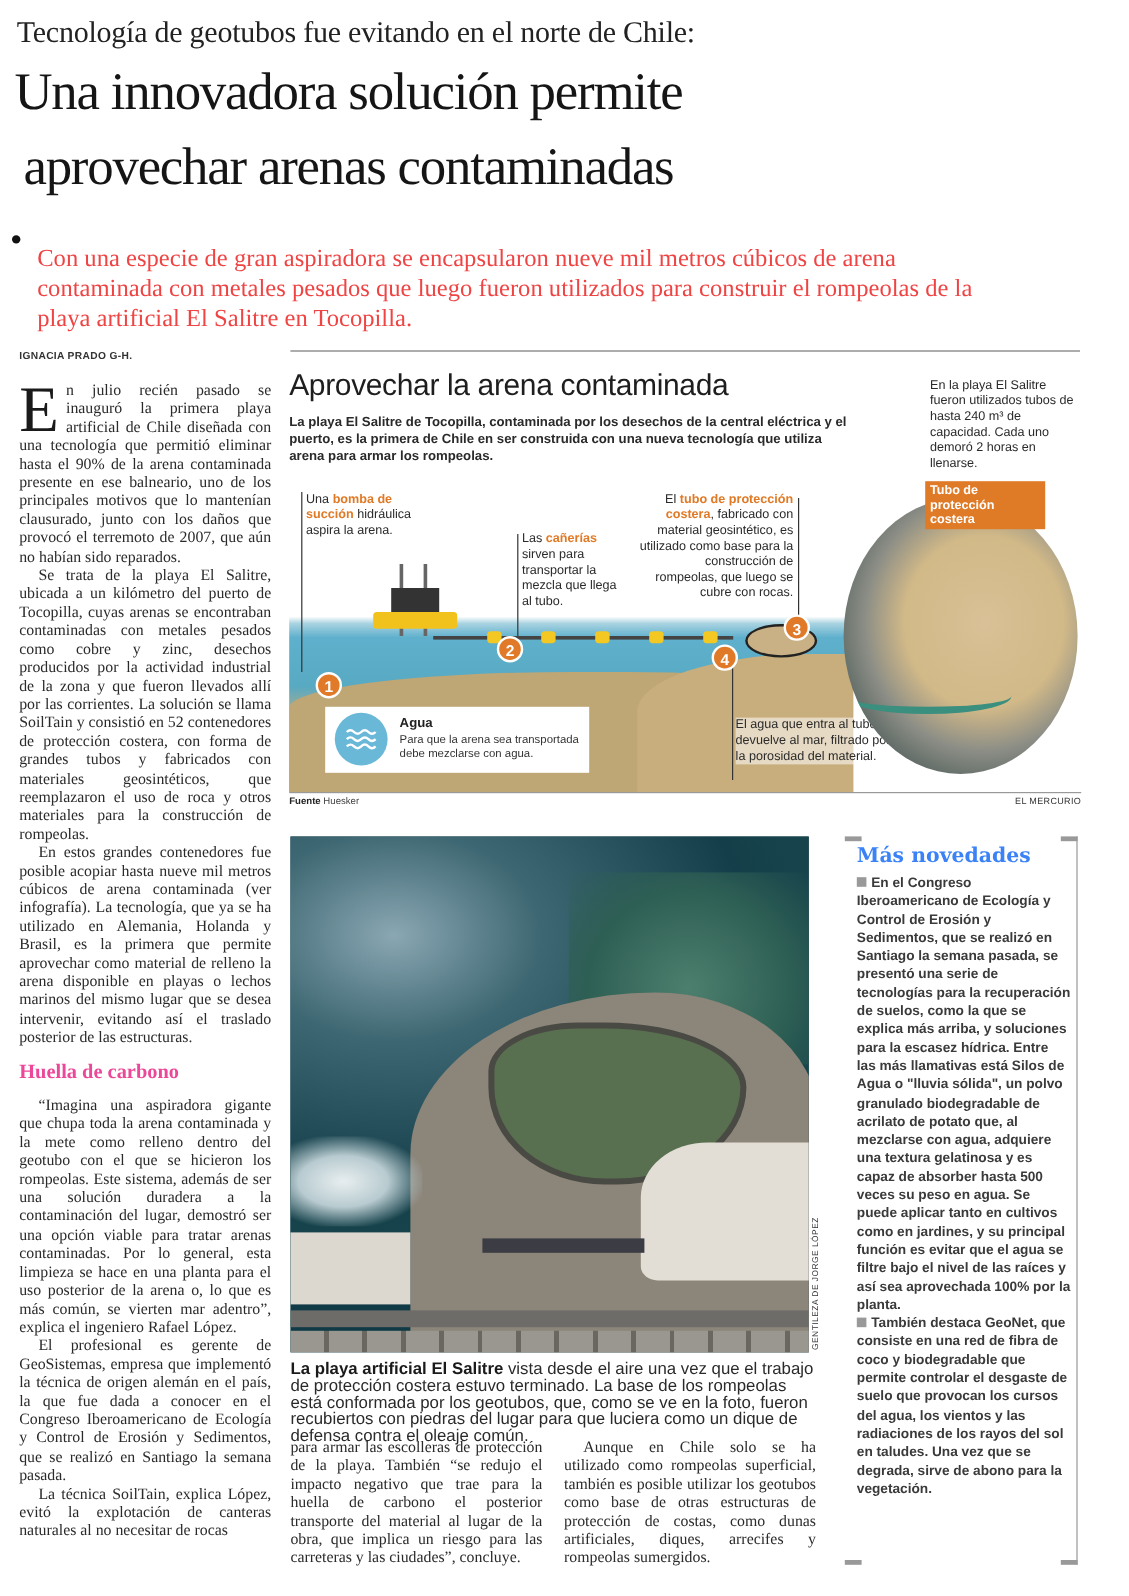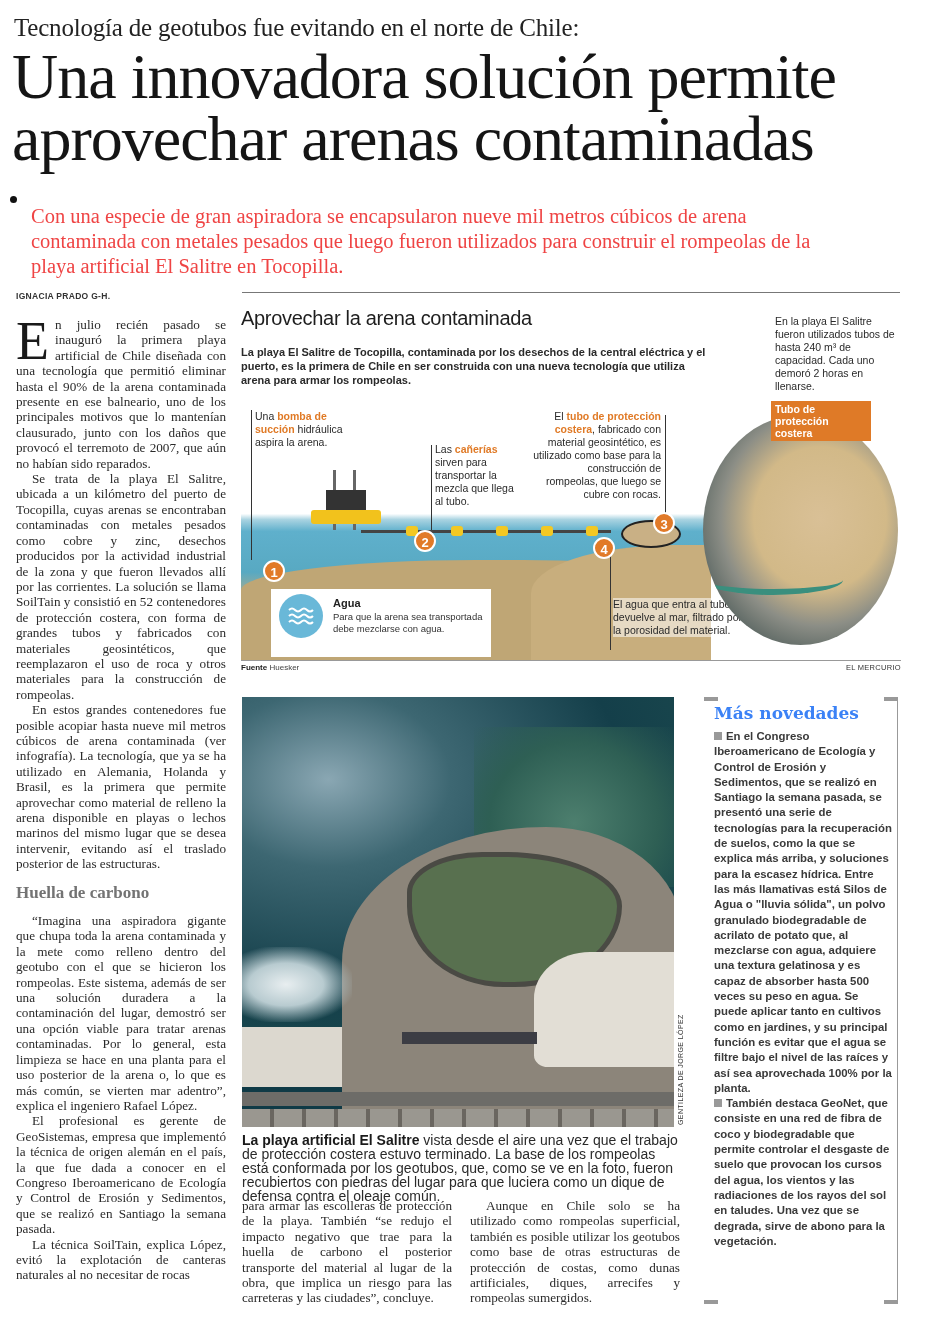--- a/index.html
+++ b/index.html
@@ -1,52 +1,52 @@
 <!DOCTYPE html>
 <html><head>
 <meta charset="utf-8">
 <style>
   * { box-sizing: border-box; margin: 0; padding: 0; }
   html, body { width: 941px; height: 1330px; background: #ffffff; overflow: hidden; }
   body { position: relative; font-family: "Liberation Serif", serif; color: #1e1e1e; }
 
   .kicker { position: absolute; left: 14px; top: 14px; font-size: 25px; color: #222; letter-spacing: -0.2px; white-space: nowrap; }
-  .headline { position: absolute; left: 12px; top: 46px; font-size: 64px; line-height: 62px; color: #151515; letter-spacing: -1px; font-weight: normal; }
+  .headline { position: absolute; left: 12px; top: 46px; font-size: 44px; line-height: 62px; color: #151515; letter-spacing: -1px; font-weight: normal; text-align: center; }
   .bullet-dot { position: absolute; left: 10px; top: 196px; width: 7px; height: 7px; background: #111; border-radius: 50%; }
   .lead { position: absolute; left: 31px; top: 204px; width: 800px; font-size: 20.5px; line-height: 25px; color: #ef4444; }
   .byline { position: absolute; left: 16px; top: 291px; font-family: "Liberation Sans", sans-serif; font-size: 8.5px; font-weight: bold; color: #333; letter-spacing: 0.3px; }
   .top-rule { position: absolute; left: 242px; top: 292px; width: 658px; height: 1px; background: #777; }
 
   .body-col { position: absolute; font-size: 13.2px; line-height: 15.4px; color: #2a2a2a; text-align: justify; hyphens: auto; }
   .body-col p { text-indent: 16px; }
   .body-col p.first { text-indent: 0; }
   .dropcap { float: left; font-size: 54px; line-height: 44px; margin: 2px 6px 0 0; color: #1a1a1a; }
   .col1 { left: 16px; top: 317px; width: 210px; }
-  .subhead { font-weight: bold; font-size: 17px; margin: 13px 0 13px 0; color: #737373; text-indent: 0 !important; }
+  .subhead { font-weight: bold; font-size: 17px; margin: 13px 0 13px 0; color: #ec4899; text-indent: 0 !important; }
 
   
   .info { position: absolute; left: 241px; top: 305px; width: 660px; height: 370px; }
-  .info-title { position: absolute; left: 0; top: 2px; font-family: "Liberation Sans", sans-serif; font-size: 20px; color: #1e1e1e; letter-spacing: -0.3px; white-space: nowrap; }
+  .info-title { position: absolute; left: 0; top: 2px; font-family: "Liberation Sans", sans-serif; font-size: 25px; color: #1e1e1e; letter-spacing: -0.3px; white-space: nowrap; }
   .info-desc { position: absolute; left: 0; top: 40px; width: 470px; font-family: "Liberation Sans", sans-serif; font-size: 11px; line-height: 14px; font-weight: bold; color: #2a2a2a; }
   .scene { position: absolute; left: 0; top: 160px; width: 470px; height: 195px; overflow: hidden; background: linear-gradient(180deg, #ffffff 0%, #ffffff 25%, #a9d3e1 28%, #5fb0cc 34%, #58a9c2 55%, #c2ad7f 70%, #b69c6a 100%); }
   .scene .seafloor { position: absolute; left: 0; top: 95px; width: 470px; height: 100px; background: #bfa675; border-radius: 50% 40% 0 0 / 30% 25% 0 0; }
   .scene .beach { position: absolute; left: 290px; top: 80px; width: 240px; height: 120px; background: #c8ae7d; border-radius: 60% 0 0 0 / 40% 0 0 0; }
   .scene .pipe { position: absolute; left: 120px; top: 65px; width: 250px; height: 3px; background: #444; }
   .scene .float { position: absolute; top: 61px; width: 12px; height: 10px; background: #f3c823; border-radius: 3px; }
   .scene .boat { position: absolute; left: 70px; top: 45px; width: 70px; height: 14px; background: #f2c21c; border-radius: 3px; }
   .scene .boat-cabin { position: absolute; left: 85px; top: 25px; width: 40px; height: 22px; background: #333; }
   .scene .mast { position: absolute; top: 5px; width: 3px; height: 60px; background: #666; }
   .scene .tube-outline { position: absolute; left: 380px; top: 55px; width: 60px; height: 28px; border: 2px solid #222; border-radius: 50%; background: #c9b085; }
 
   .marker { position: absolute; width: 22px; height: 22px; border-radius: 50%; background: #e17a28; color: #fff; font-family: "Liberation Sans", sans-serif; font-weight: bold; font-size: 13px; line-height: 22px; text-align: center; border: 2px solid #fff; }
   .leader { position: absolute; width: 1px; background: #333; }
   .callout { position: absolute; font-family: "Liberation Sans", sans-serif; font-size: 10.5px; line-height: 13px; color: #2a2a2a; }
   .callout .hl { color: #e07a26; font-weight: bold; }
 
-  .agua-box { position: absolute; left: 30px; top: 284px; width: 220px; height: 68px; background: #fff; }
+  .agua-box { position: absolute; left: 30px; top: 284px; width: 220px; height: 55px; background: #fff; }
   .agua-icon { position: absolute; left: 8px; top: 5px; width: 44px; height: 44px; border-radius: 50%; background: #69b8d8; }
   .agua-title { position: absolute; left: 62px; top: 8px; font-family: "Liberation Sans", sans-serif; font-weight: bold; font-size: 11px; color: #222; }
   .agua-text { position: absolute; left: 62px; top: 22px; width: 155px; font-family: "Liberation Sans", sans-serif; font-size: 9.5px; line-height: 11.5px; color: #333; }
 
   .side-note { position: absolute; left: 534px; top: 10px; width: 120px; font-family: "Liberation Sans", sans-serif; font-size: 10.5px; line-height: 13px; color: #2a2a2a; }
   .photo-circle { position: absolute; left: 462px; top: 110px; width: 195px; height: 230px; border-radius: 50%; overflow: hidden; background: radial-gradient(ellipse at 60% 45%, #d9c096 0%, #d2b988 40%, #8c8e86 60%, #53605d 80%, #3d4a47 100%); }
   .photo-circle .hose { position: absolute; left: 0; top: 150px; width: 140px; height: 30px; border-bottom: 6px solid #3a8f7e; border-radius: 0 0 50% 50%; }
   .tag { position: absolute; left: 530px; top: 96px; background: #df7a27; color: #fff; font-family: "Liberation Sans", sans-serif; font-weight: bold; font-size: 10.5px; line-height: 12px; padding: 2px 4px; width: 100px; }
   .info-rule { position: absolute; left: 0; top: 355px; width: 660px; height: 1px; background: #999; }
   .source { position: absolute; left: 0; top: 358px; font-family: "Liberation Sans", sans-serif; font-size: 8px; color: #444; }

